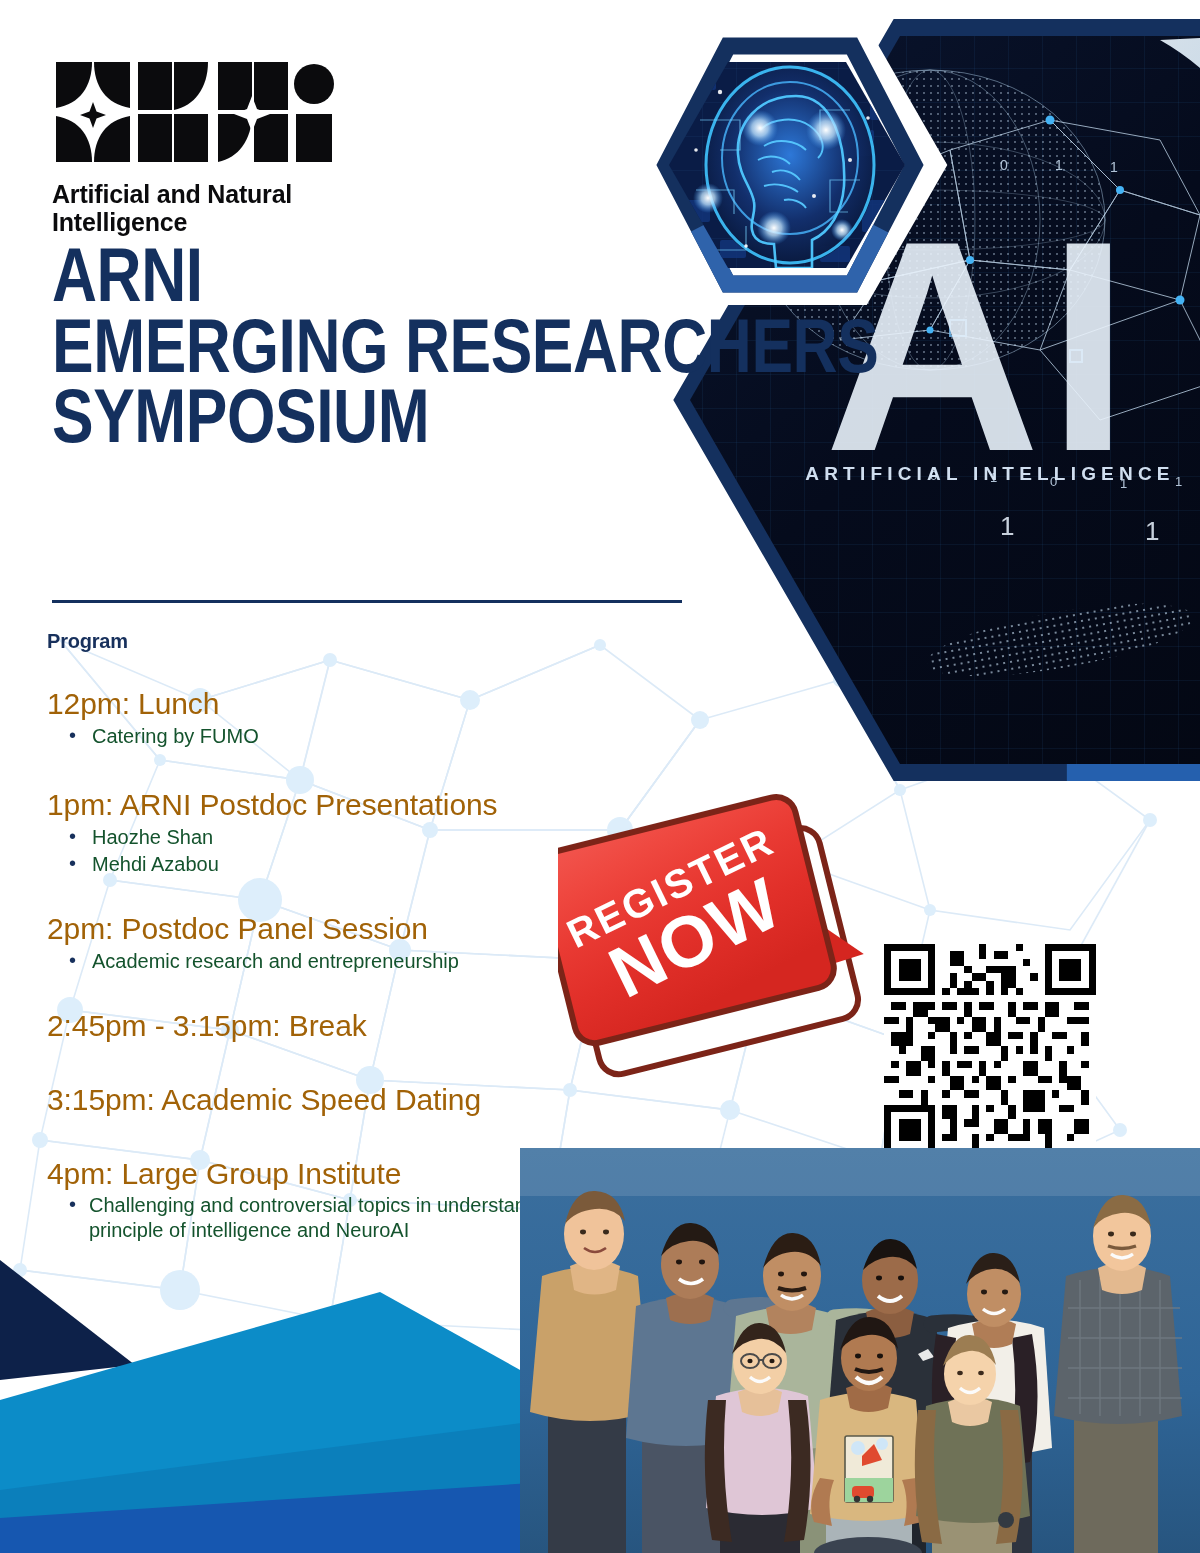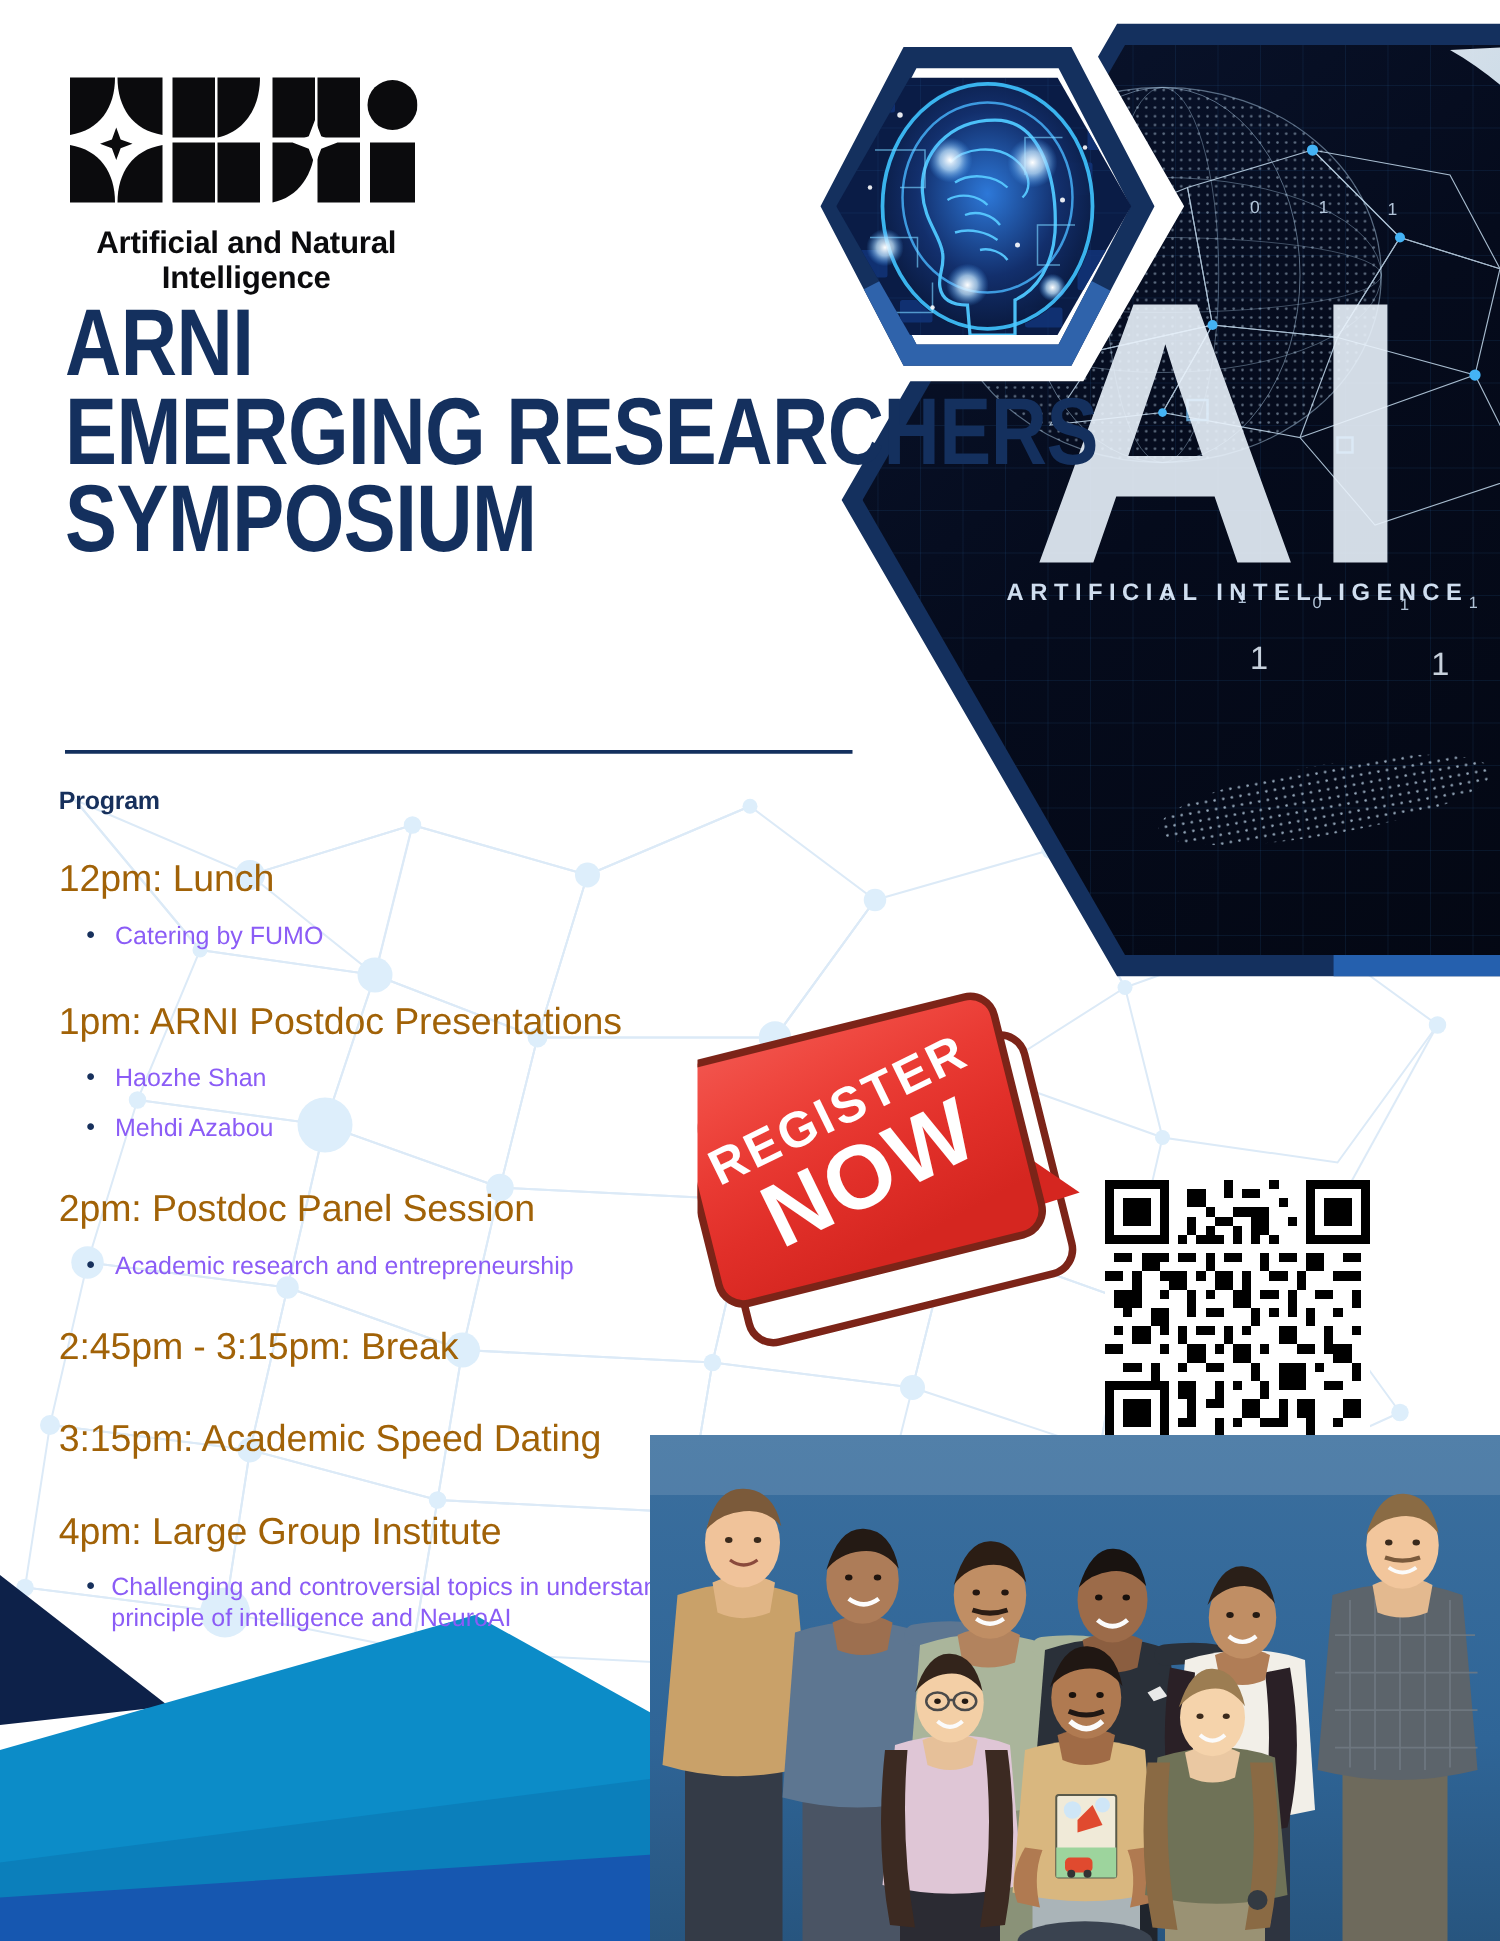--- a/index.html
+++ b/index.html
@@ -14,21 +14,21 @@
 
   
   #net-bg { position:absolute; left:0; top:0; width:1200px; height:1553px; z-index:1; }
 
   
   #art-wrap { position:absolute; left:600px; top:0px; width:600px; height:840px; z-index:2; }
 
   
   #logo { position:absolute; left:52px; top:56px; width:300px; z-index:6; }
   #logo-mark { width:282px; height:112px; display:block; }
-  #logo-words { margin-top:12px; text-align:center; width:290px;
+  #logo-words { margin-top:12px; width:290px;
      font-size:25px; font-weight:700; line-height:1.13; color:#0b0b0d;
      letter-spacing:-0.2px; font-family:"Liberation Sans", sans-serif; }
 
   
   #headline { position:absolute; left:52px; top:240px; z-index:6; width:700px; }
   .hl {
     font-family:"Liberation Sans Narrow","Liberation Sans", sans-serif;
     color:#14305e; font-weight:700; font-size:76px; line-height:0.93;
     letter-spacing:-0.5px; transform:scaleX(0.82); transform-origin:left center;
     white-space:nowrap;
@@ -39,22 +39,22 @@
   #divider { position:absolute; left:52px; top:600px; width:630px; height:3px;
      background:#14305e; z-index:6; }
 
   
   #program { position:absolute; left:47px; top:630px; width:560px; z-index:6; color:#17305c; }
   #program-title { font-size:20px; font-weight:700; letter-spacing:-0.2px; margin-bottom:34px; }
   .slot { margin-bottom:6px; }
   .slot-head { font-size:30px; line-height:1.12; letter-spacing:-0.1px; color:#a16207; }
   .slot-items { list-style:none; margin:2px 0 0 0; padding:0; }
   .slot-items li {
-    font-size:20px; line-height:1.22; color:#8b5cf6; position:relative;
-    padding-left:45px; margin-top:16px;
+    font-size:20px; line-height:1.22; color:#14532d; position:relative;
+    padding-left:45px; margin-top:3px;
   }
   .slot-items li::before {
     content:"\2022"; position:absolute; left:22px; top:-1px; font-size:20px; color:#17305c;
   }
   .gap-lg { height:34px; }
   .gap-md { height:30px; }
 
   
   #register { position:absolute; left:558px; top:793px; width:320px; height:310px; z-index:7; }
 

